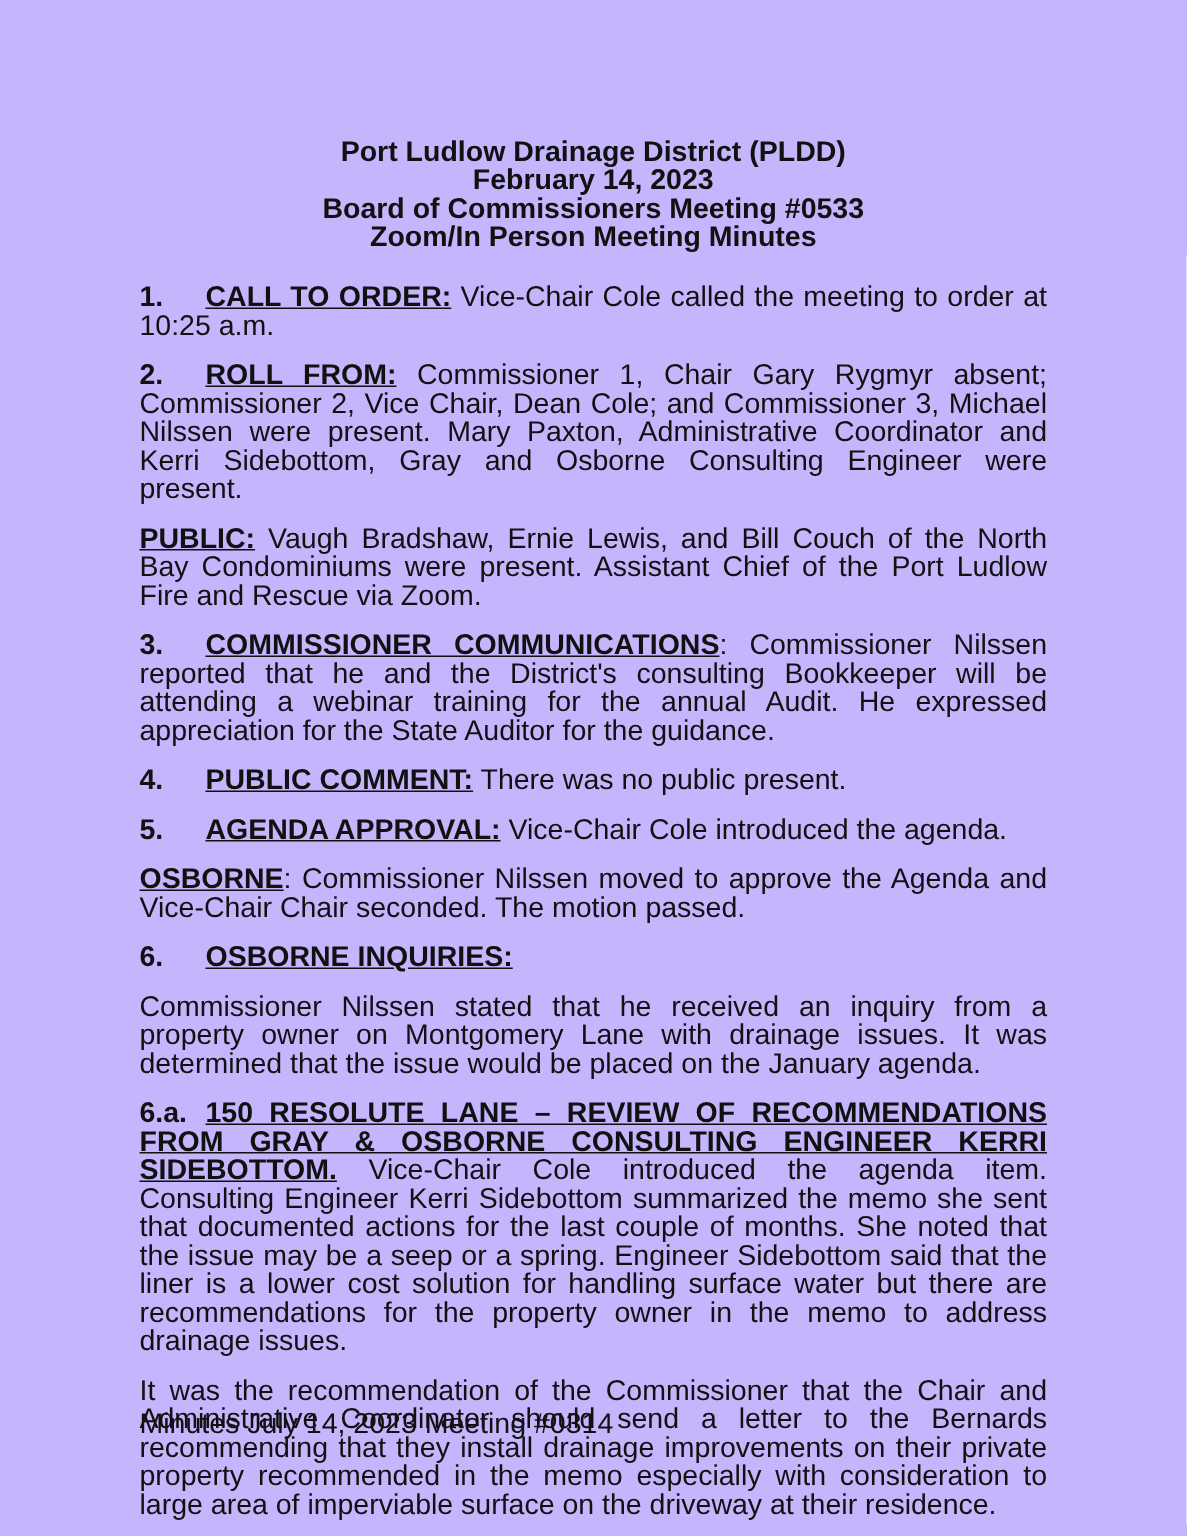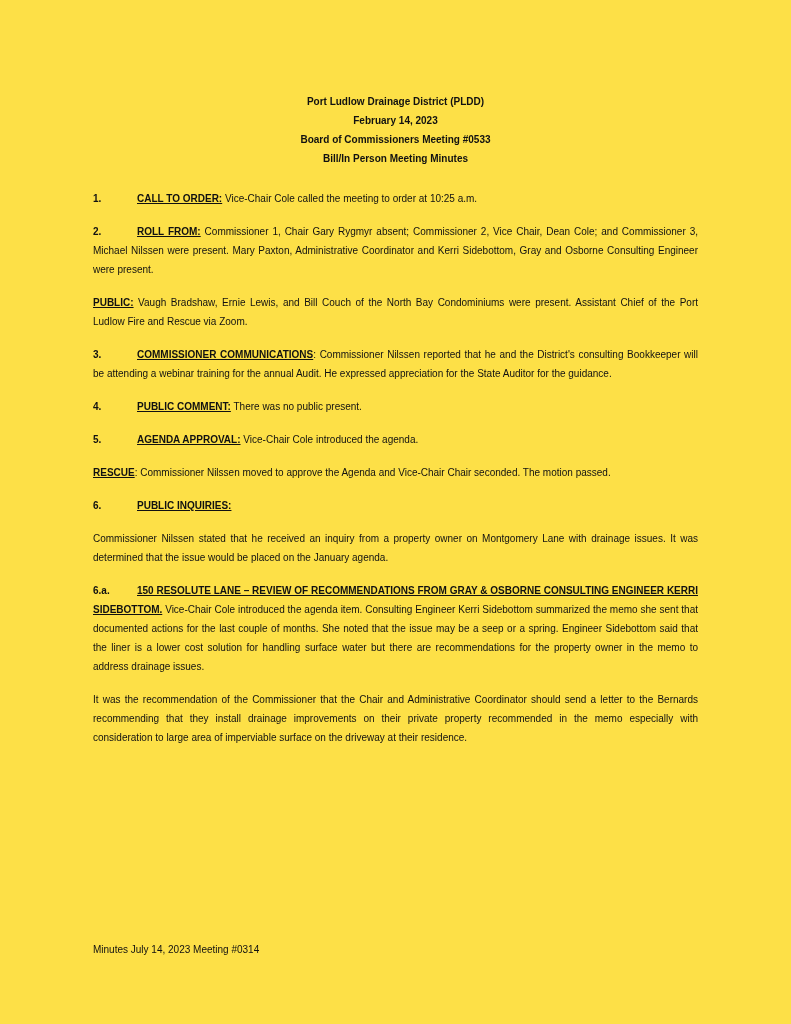--- a/index.html
+++ b/index.html
@@ -4,24 +4,24 @@
 <style>
   html, body {
     margin: 0;
     padding: 0;
     background: #ffffff;
   }
   .page {
     position: relative;
     width: 791px;
     height: 1024px;
-    background: #fde047;
+    background: #c4b5fd;
     color: #111111;
     font-family: "Liberation Sans", sans-serif;
-    font-size: 10px;
+    font-size: 19px;
     line-height: 19px;
     overflow: hidden;
   }
   .content {
     position: absolute;
     left: 93px;
     top: 92px;
     width: 605px;
   }
   .doc-header {
@@ -51,38 +51,38 @@
 </head>
 <body>
 
 <div class="page">
   <div class="content">
 
     <div class="doc-header">
       <div>Port Ludlow Drainage District (PLDD)</div>
       <div>February 14, 2023</div>
       <div>Board of Commissioners Meeting #0533</div>
-      <div>Bill/In Person Meeting Minutes</div>
+      <div>Zoom/In Person Meeting Minutes</div>
     </div>
 
     <p class="para"><span class="num">1.</span><span class="b">CALL TO ORDER:</span><span> Vice-Chair Cole called the meeting to order at 10:25 a.m.</span></p>
 
     <p class="para"><span class="num">2.</span><span class="b">ROLL FROM:</span><span> Commissioner 1, Chair Gary Rygmyr absent; Commissioner 2, Vice Chair, Dean Cole; and Commissioner 3, Michael Nilssen were present. Mary Paxton, Administrative Coordinator and Kerri Sidebottom, Gray and Osborne Consulting Engineer were present.</span></p>
 
     <p class="para"><span class="b">PUBLIC:</span><span> Vaugh Bradshaw, Ernie Lewis, and Bill Couch of the North Bay Condominiums were present. Assistant Chief of the Port Ludlow Fire and Rescue via Zoom.</span></p>
 
     <p class="para"><span class="num">3.</span><span class="b">COMMISSIONER COMMUNICATIONS</span><span>: Commissioner Nilssen reported that he and the District's consulting Bookkeeper will be attending a webinar training for the annual Audit. He expressed appreciation for the State Auditor for the guidance.</span></p>
 
     <p class="para"><span class="num">4.</span><span class="b">PUBLIC COMMENT:</span><span> There was no public present.</span></p>
 
     <p class="para"><span class="num">5.</span><span class="b">AGENDA APPROVAL:</span><span> Vice-Chair Cole introduced the agenda.</span></p>
 
-    <p class="para"><span class="b">RESCUE</span><span>: Commissioner Nilssen moved to approve the Agenda and Vice-Chair Chair seconded. The motion passed.</span></p>
+    <p class="para"><span class="b">OSBORNE</span><span>: Commissioner Nilssen moved to approve the Agenda and Vice-Chair Chair seconded. The motion passed.</span></p>
 
-    <p class="para"><span class="num">6.</span><span class="b">PUBLIC INQUIRIES:</span><span></span></p>
+    <p class="para"><span class="num">6.</span><span class="b">OSBORNE INQUIRIES:</span><span></span></p>
 
     <p class="para"><span>Commissioner Nilssen stated that he received an inquiry from a property owner on Montgomery Lane with drainage issues. It was determined that the issue would be placed on the January agenda.</span></p>
 
     <p class="para"><span class="num">6.a.</span><span class="b">150 RESOLUTE LANE – REVIEW OF RECOMMENDATIONS FROM GRAY &amp; OSBORNE CONSULTING ENGINEER KERRI SIDEBOTTOM.</span><span> Vice-Chair Cole introduced the agenda item. Consulting Engineer Kerri Sidebottom summarized the memo she sent that documented actions for the last couple of months. She noted that the issue may be a seep or a spring. Engineer Sidebottom said that the liner is a lower cost solution for handling surface water but there are recommendations for the property owner in the memo to address drainage issues.</span></p>
 
     <p class="para"><span>It was the recommendation of the Commissioner that the Chair and Administrative Coordinator should send a letter to the Bernards recommending that they install drainage improvements on their private property recommended in the memo especially with consideration to large area of imperviable surface on the driveway at their residence.</span></p>
 
 
   </div>
 

